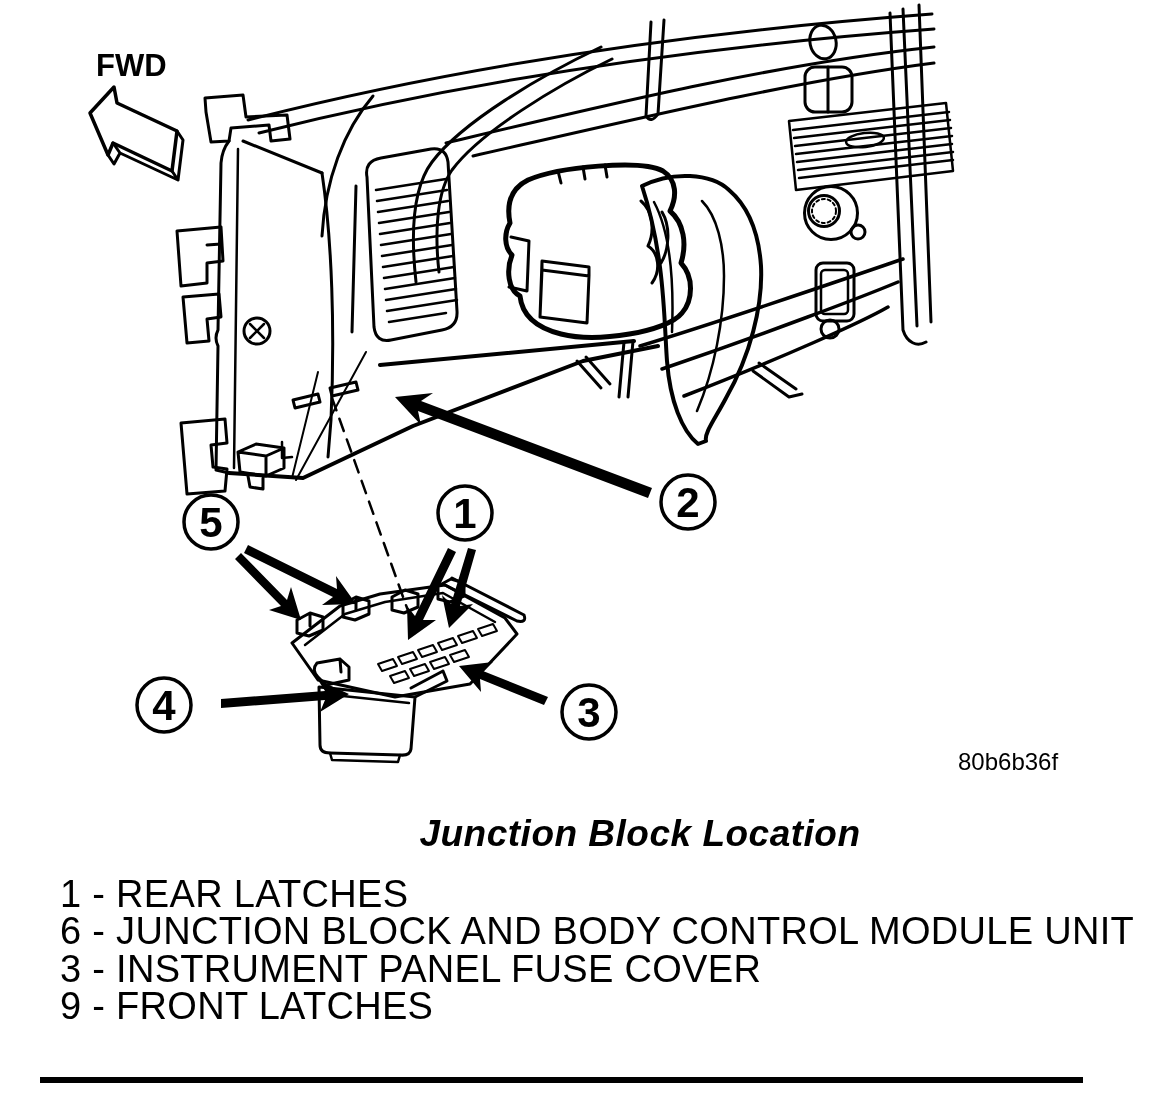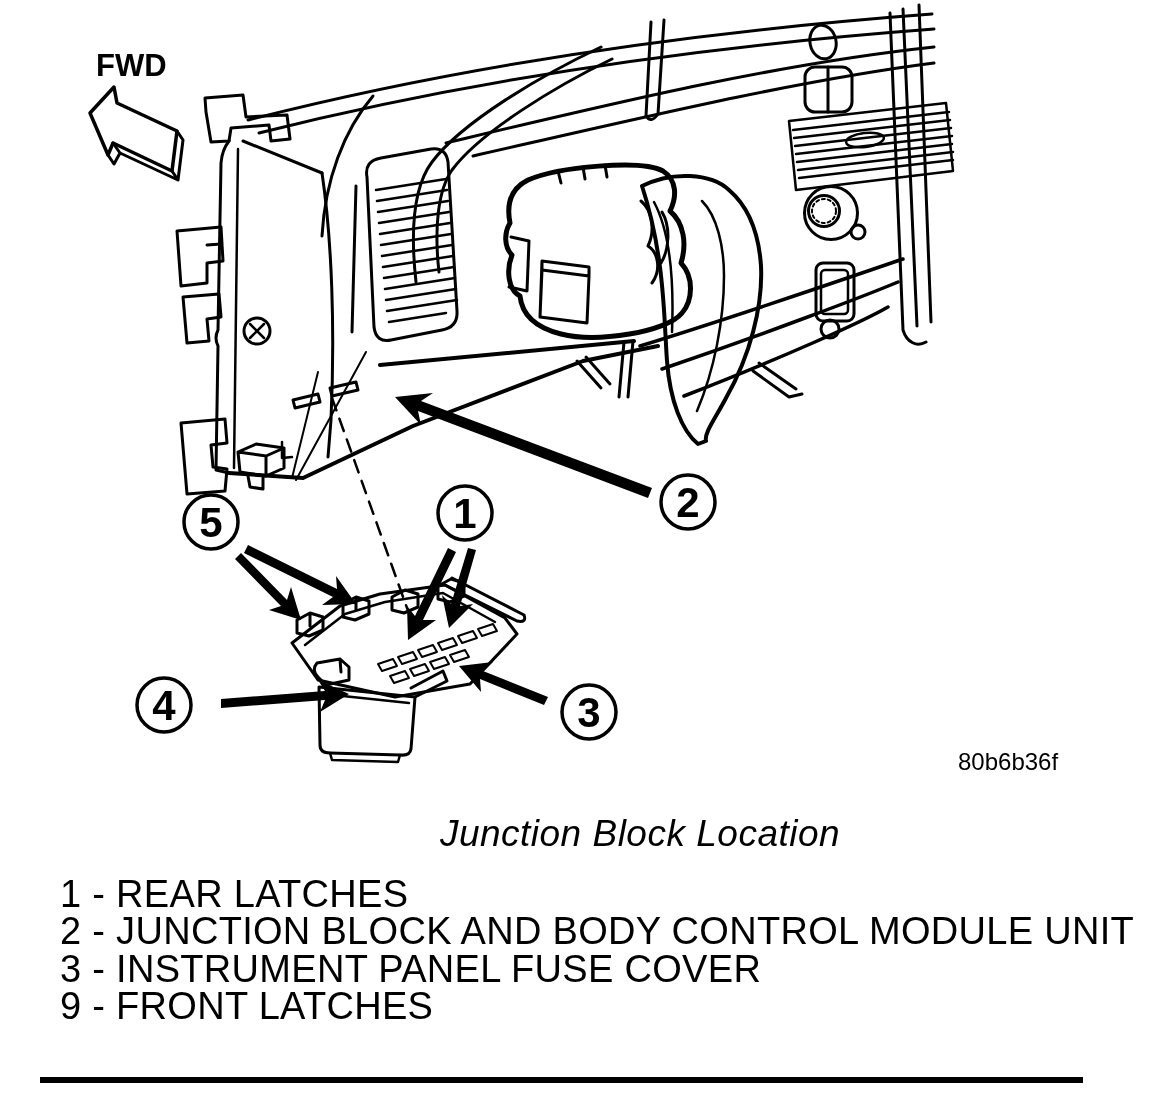--- a/index.html
+++ b/index.html
@@ -4,21 +4,21 @@
 <style>
   html,body{margin:0;padding:0;background:#ffffff;}
   #page{position:relative;width:1152px;height:1100px;background:#ffffff;overflow:hidden;
         font-family:"Liberation Sans", sans-serif;color:#000;}
   #art{position:absolute;left:0;top:0;}
   .svgtext{font-family:"Liberation Sans", sans-serif;fill:#000;}
   .fwd{font-size:31px;font-weight:bold;}
   .figcode{font-size:24px;}
   .callout-num{font-size:42px;font-weight:bold;text-anchor:middle;}
   #caption{position:absolute;top:813px;left:0;width:1152px;box-sizing:border-box;
-           padding-left:128px;text-align:center;font-size:37px;font-weight:normal;
+           padding-left:128px;text-align:center;font-size:37px;font-weight:bold;
            font-style:italic;letter-spacing:0.5px;}
   #legend{position:absolute;top:876px;left:60px;width:1040px;}
   .legend-line{font-size:38px;line-height:37.4px;letter-spacing:0.3px;white-space:nowrap;}
   #bottom-rule{position:absolute;top:1077px;left:40px;width:1043px;height:6px;background:#000;}
 </style>
 </head>
 <body>
 
 <div id="page">
 
@@ -143,19 +143,19 @@
     </g>
 
     <text class="svgtext fwd" x="96" y="76">FWD</text>
     <text class="svgtext figcode" x="958" y="770">80b6b36f</text>
   </svg>
 
   <div id="caption">Junction Block Location</div>
 
   <div id="legend">
     <div class="legend-line">1 - REAR LATCHES</div>
-    <div class="legend-line">2 - JUNCTION BLOCK AND BODY CONTROL MODULE UNIT</div>
+    <div class="legend-line">6 - JUNCTION BLOCK AND BODY CONTROL MODULE UNIT</div>
     <div class="legend-line">3 - INSTRUMENT PANEL FUSE COVER</div>
     <div class="legend-line">9 - FRONT LATCHES</div>
   </div>
 
   <div id="bottom-rule"></div>
 </div>
 
 </body></html>

